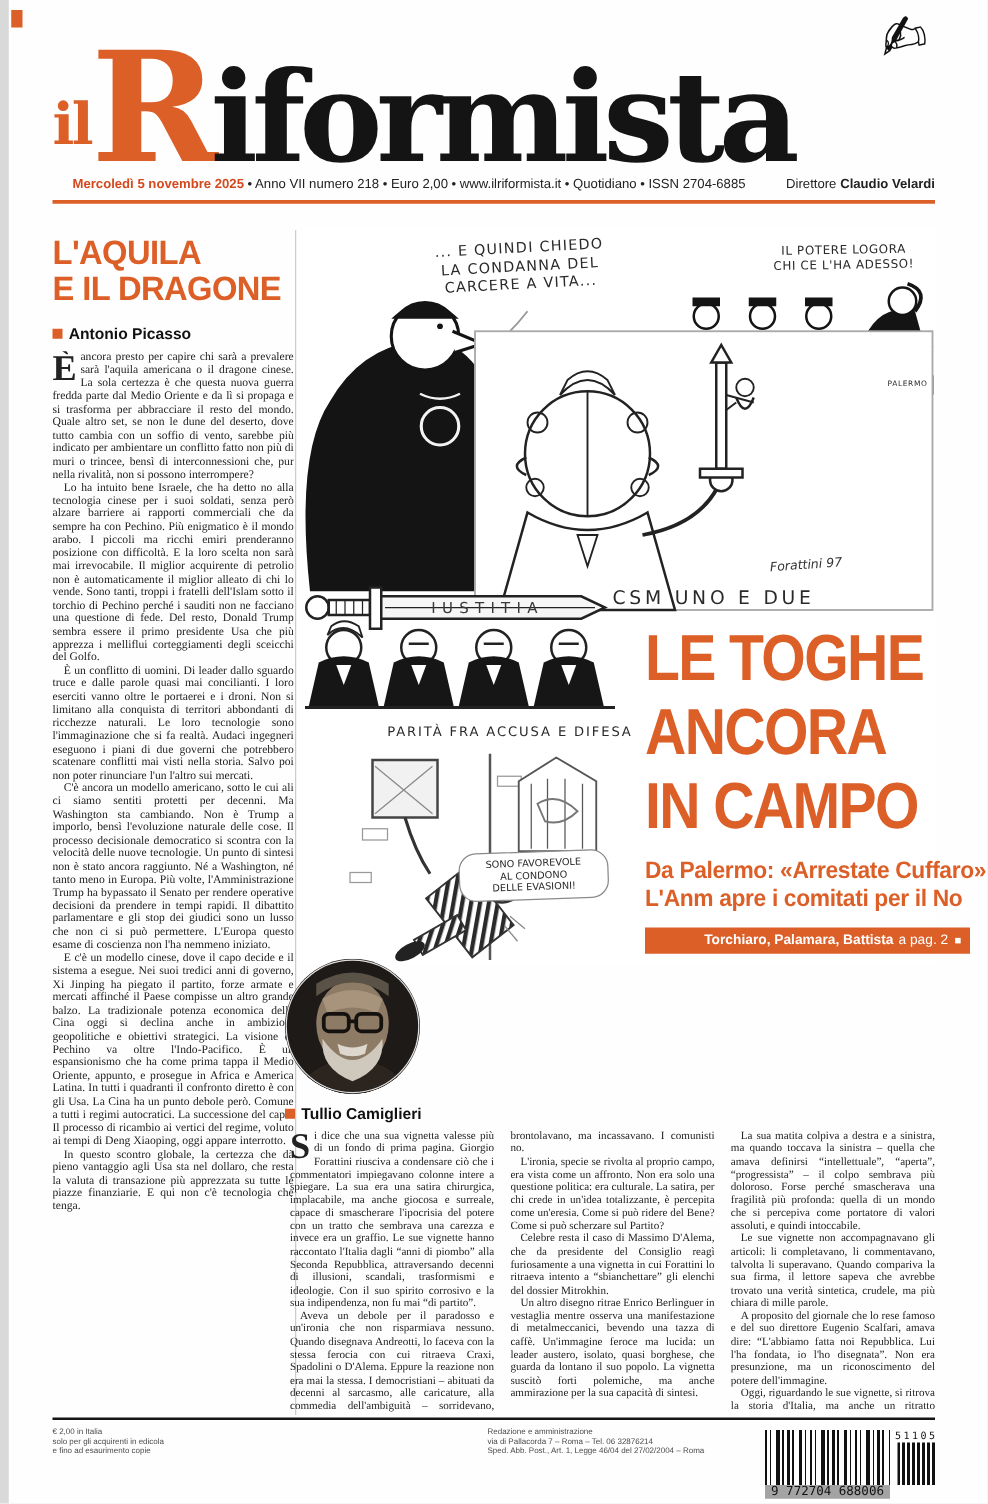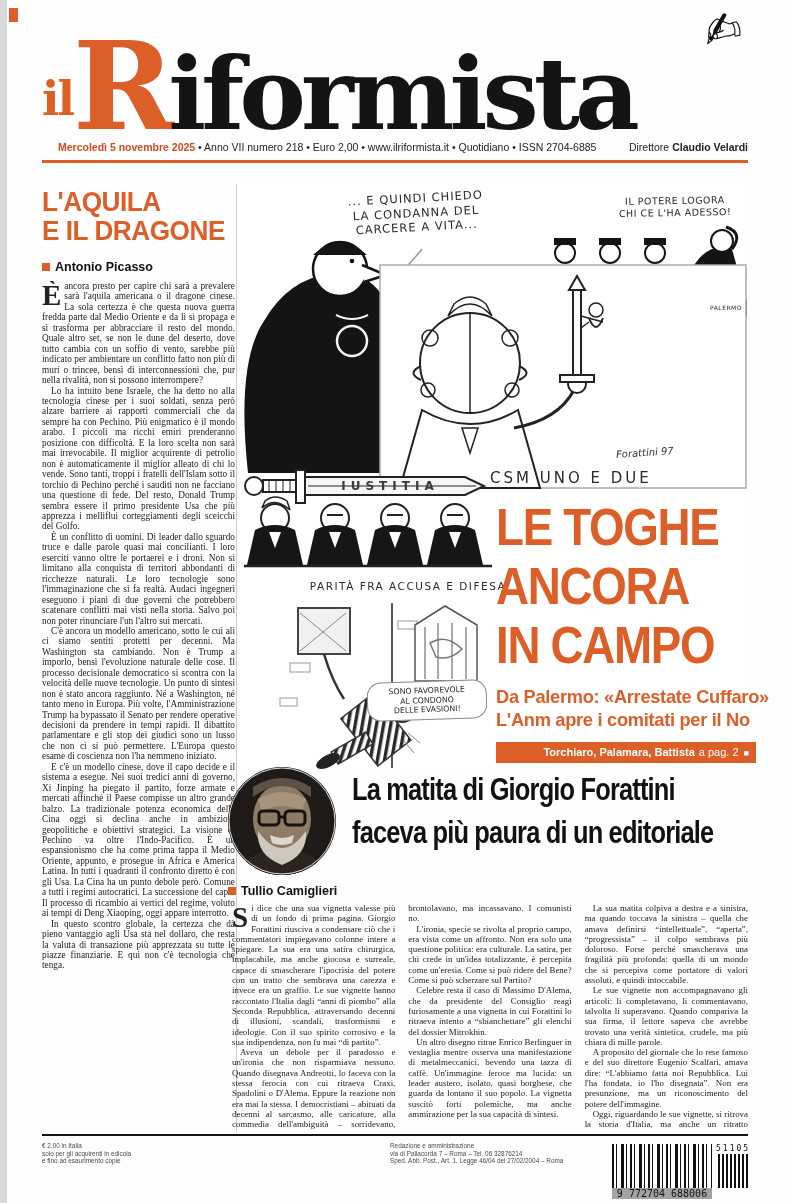--- a/index.html
+++ b/index.html
@@ -46,29 +46,29 @@
   .t-bubble-tl{position:absolute;left:86px;top:8px;width:180px;text-align:center;
                font-size:11.5px;line-height:14.5px;letter-spacing:1px;transform:rotate(-3deg);}
   .t-bubble-tr{position:absolute;left:362px;top:12px;width:146px;text-align:center;
                font-size:9.5px;line-height:12px;letter-spacing:0.5px;transform:rotate(-1deg);}
   .t-sign{position:absolute;left:466px;top:121px;width:40px;text-align:center;font-size:6px;
           letter-spacing:0.5px;}
   .t-csm{position:absolute;left:250px;top:286px;font-size:15px;letter-spacing:3px;}
   .t-sig{position:absolute;left:376px;top:264px;font-size:10px;font-style:italic;color:#333;
          transform:rotate(-4deg);}
   .t-iustitia{position:absolute;left:68px;top:296px;width:164px;text-align:center;
-              font-size:12px;font-weight:bold;letter-spacing:5px;color:#3a3a3a;}
+              font-size:12px;font-weight:normal;letter-spacing:5px;color:#3a3a3a;}
   .t-parita{position:absolute;left:36px;top:397px;width:264px;text-align:center;
             font-size:10.5px;letter-spacing:1.5px;}
   .t-bubble-pr{position:absolute;left:127px;top:498px;width:114px;text-align:center;
                font-size:7.8px;line-height:9.6px;border:1.5px solid #8a8a8a;border-radius:14px;
                background:#fff;padding:4px 2px;transform:rotate(-2deg);}
 
   
-  .right-article{position:absolute;left:496px;top:498px;width:260px;}
+  .right-article{position:absolute;left:516px;top:498px;width:260px;}
   .rt-line{font-family:"Liberation Sans",sans-serif;font-weight:800;font-size:52px;
            line-height:59px;color:#dc5f28;letter-spacing:-1.5px;transform:scaleX(0.88);
            transform-origin:left top;white-space:nowrap;}
   .rt-sub{font-family:"Liberation Sans",sans-serif;font-weight:700;font-size:19px;
           line-height:23px;color:#dc5f28;letter-spacing:-0.3px;margin-top:10px;
           transform:scaleX(0.96);transform-origin:left top;white-space:nowrap;}
   .kicker{margin-top:11px;height:21px;background:#dc5f28;color:#fff;
           font-family:"Liberation Sans",sans-serif;font-size:11px;line-height:21px;
           text-align:right;padding-right:7px;box-sizing:border-box;white-space:nowrap;}
   .kicker b{margin-right:4px;text-align:right;}
@@ -332,24 +332,20 @@
         <path d="M25 30 Q54 8 83 30 L83 20 Q54 2 25 20 Z" fill="#5a5247"></path>
         <rect x="31" y="44" width="20" height="14" rx="4" fill="none" stroke="#14110e" stroke-width="3"></rect>
         <rect x="57" y="44" width="20" height="14" rx="4" fill="none" stroke="#14110e" stroke-width="3"></rect>
         <line x1="51" y1="50" x2="57" y2="50" stroke="#14110e" stroke-width="3"></line>
         <path d="M30 64 Q54 98 78 64 Q80 88 54 98 Q28 88 30 64 Z" fill="#cfc8bd"></path>
         <path d="M42 68 Q54 74 66 68 L64 76 Q54 80 44 76 Z" fill="#ddd7cd"></path>
       </g>
       <circle cx="54" cy="54" r="53" fill="none" stroke="#e0e0e0" stroke-width="1"></circle>
     </svg>
   </div>
-  <div class="main-title">
-    <div>La matita di Giorgio Forattini</div>
-    <div>faceva più paura di un editoriale</div>
-  </div>
   <div class="byline main-byline">
     <span class="sq"></span><span>Tullio Camiglieri</span>
   </div>
 
   <div class="main-text">
     <p class="first dropcap">Si dice che una sua vignetta valesse più di un fondo di prima pagina. Giorgio Forattini riusciva a condensare ciò che i commentatori impiegavano colonne intere a spiegare. La sua era una satira chirurgica, implacabile, ma anche giocosa e surreale, capace di smascherare l'ipocrisia del potere con un tratto che sembrava una carezza e invece era un graffio. Le sue vignette hanno raccontato l'Italia dagli “anni di piombo” alla Seconda Repubblica, attraversando decenni di illusioni, scandali, trasformismi e ideologie. Con il suo spirito corrosivo e la sua indipendenza, non fu mai “di partito”.</p>
     <p>Aveva un debole per il paradosso e un'ironia che non risparmiava nessuno. Quando disegnava Andreotti, lo faceva con la stessa ferocia con cui ritraeva Craxi, Spadolini o D'Alema. Eppure la reazione non era mai la stessa. I democristiani – abituati da decenni al sarcasmo, alle caricature, alla commedia dell'ambiguità – sorridevano, brontolavano, ma incassavano. I comunisti no.</p>
     <p>L'ironia, specie se rivolta al proprio campo, era vista come un affronto. Non era solo una questione politica: era culturale. La satira, per chi crede in un'idea totalizzante, è percepita come un'eresia. Come si può ridere del Bene? Come si può scherzare sul Partito?</p>
     <p>Celebre resta il caso di Massimo D'Alema, che da presidente del Consiglio reagì furiosamente a una vignetta in cui Forattini lo ritraeva intento a “sbianchettare” gli elenchi del dossier Mitrokhin.</p>
     <p>Un altro disegno ritrae Enrico Berlinguer in vestaglia mentre osserva una manifestazione di metalmeccanici, bevendo una tazza di caffè. Un'immagine feroce ma lucida: un leader austero, isolato, quasi borghese, che guarda da lontano il suo popolo. La vignetta suscitò forti polemiche, ma anche ammirazione per la sua capacità di sintesi.</p>

